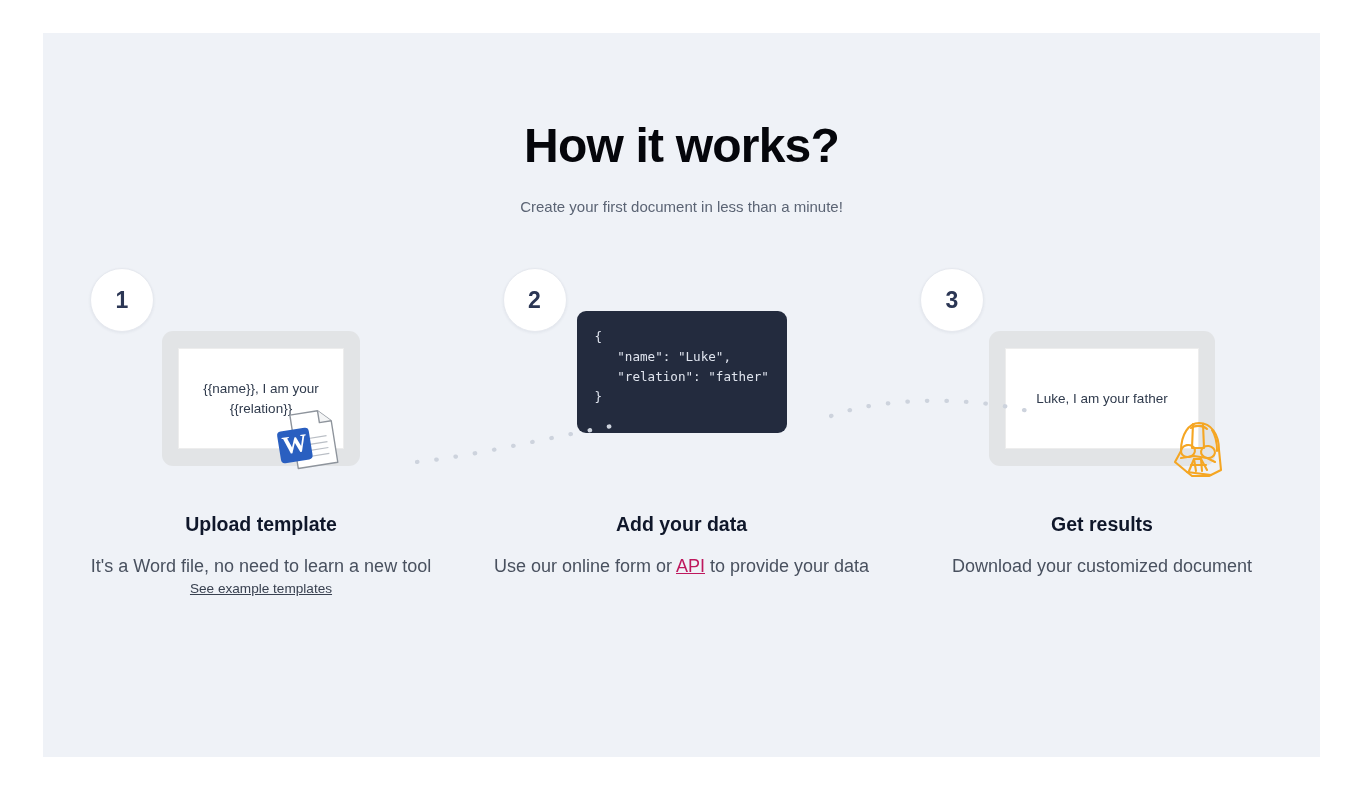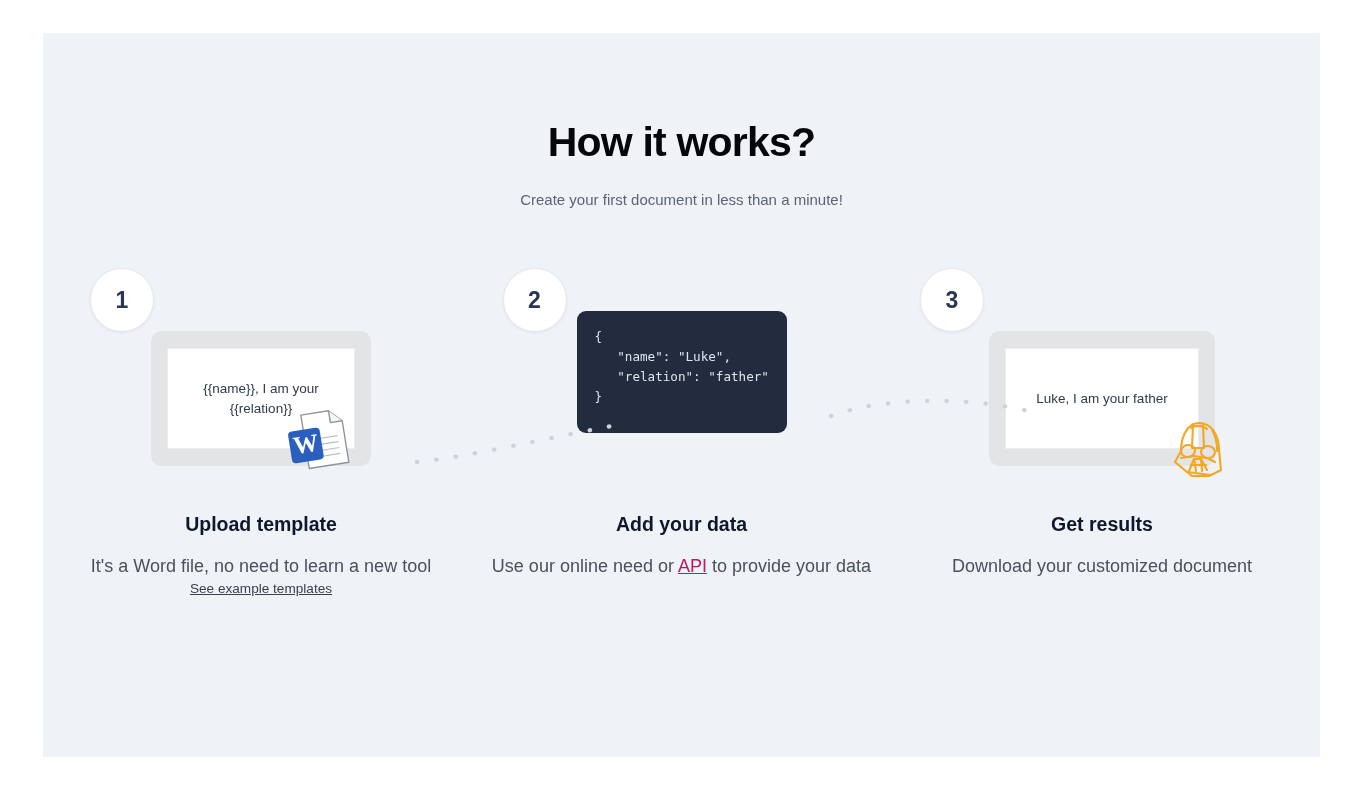--- a/index.html
+++ b/index.html
@@ -27,21 +27,21 @@
     top: 33px;
     width: 1277px;
     height: 724px;
     background: #eff2f7;
   }
 
   
   .header { position: absolute; left: 0; top: 0; width: 100%; text-align: center; }
   .page-title {
     margin-top: 89px;
-    font-size: 41px;
+    font-size: 48px;
     line-height: 1.0;
     font-weight: bold;
     color: #05060b;
     letter-spacing: -0.8px;
   }
   .page-subtitle {
     margin-top: 27px;
     font-size: 15px;
     color: #5b6474;
     line-height: 1.3;
@@ -88,21 +88,21 @@
     width: 100%;
     margin-top: 31px;
     display: flex;
     align-items: flex-start;
     justify-content: center;
   }
 
   
   .device {
     position: relative;
-    width: 220px;
+    width: 198px;
     height: 135px;
     background: #e2e4e6;
     border-radius: 11px;
     padding: 17px 16px;
     margin-top: 32px;
   }
   .device-screen {
     width: 100%;
     height: 100%;
     background: #ffffff;
@@ -252,21 +252,21 @@
           <div class="code-card">
             <pre>{
    "name": "Luke",
    "relation": "father"
 }</pre>
           </div>
         </div>
 
         <div class="caption">
           <div class="caption-title">Add your data</div>
-          <div class="caption-desc"><span>Use our online need or </span><a class="inline-link">API</a><span> to provide your data</span></div>
+          <div class="caption-desc"><span>Use our online form or </span><a class="inline-link">API</a><span> to provide your data</span></div>
         </div>
       </div>
 
       <div class="step step-3">
         <div class="step-badge">3</div>
 
         <div class="visual">
           <div class="device">
             <div class="device-screen">
               <div class="device-text">Luke, I am your father</div>

